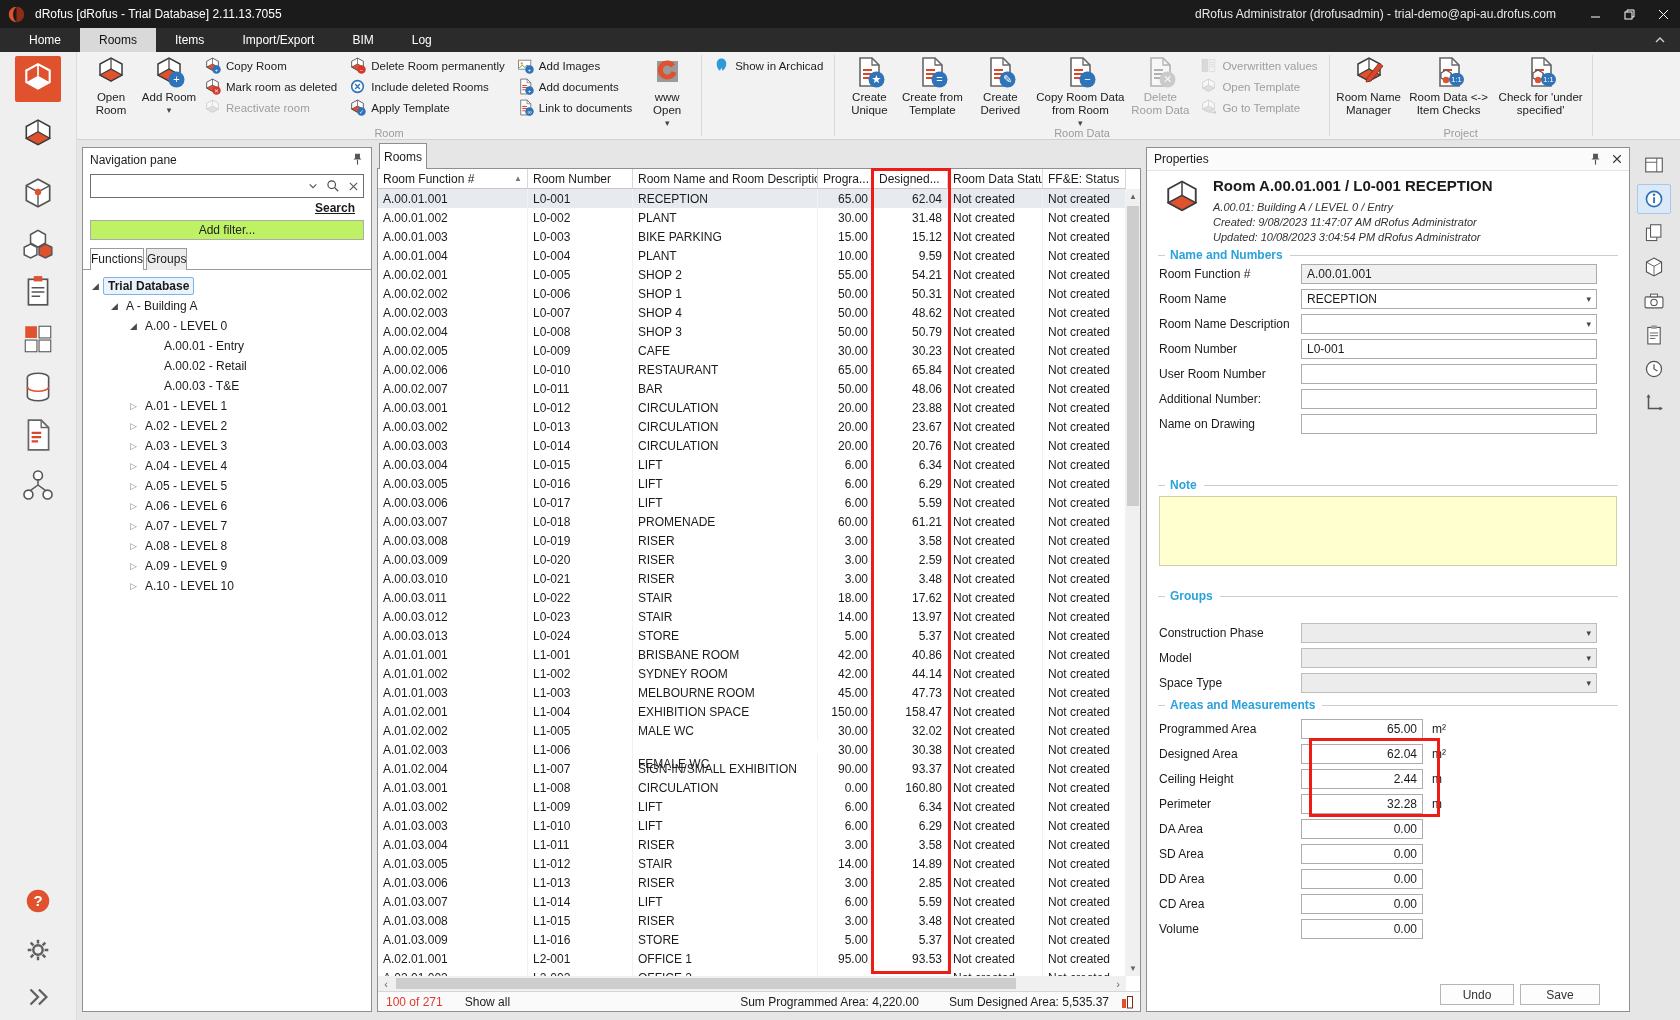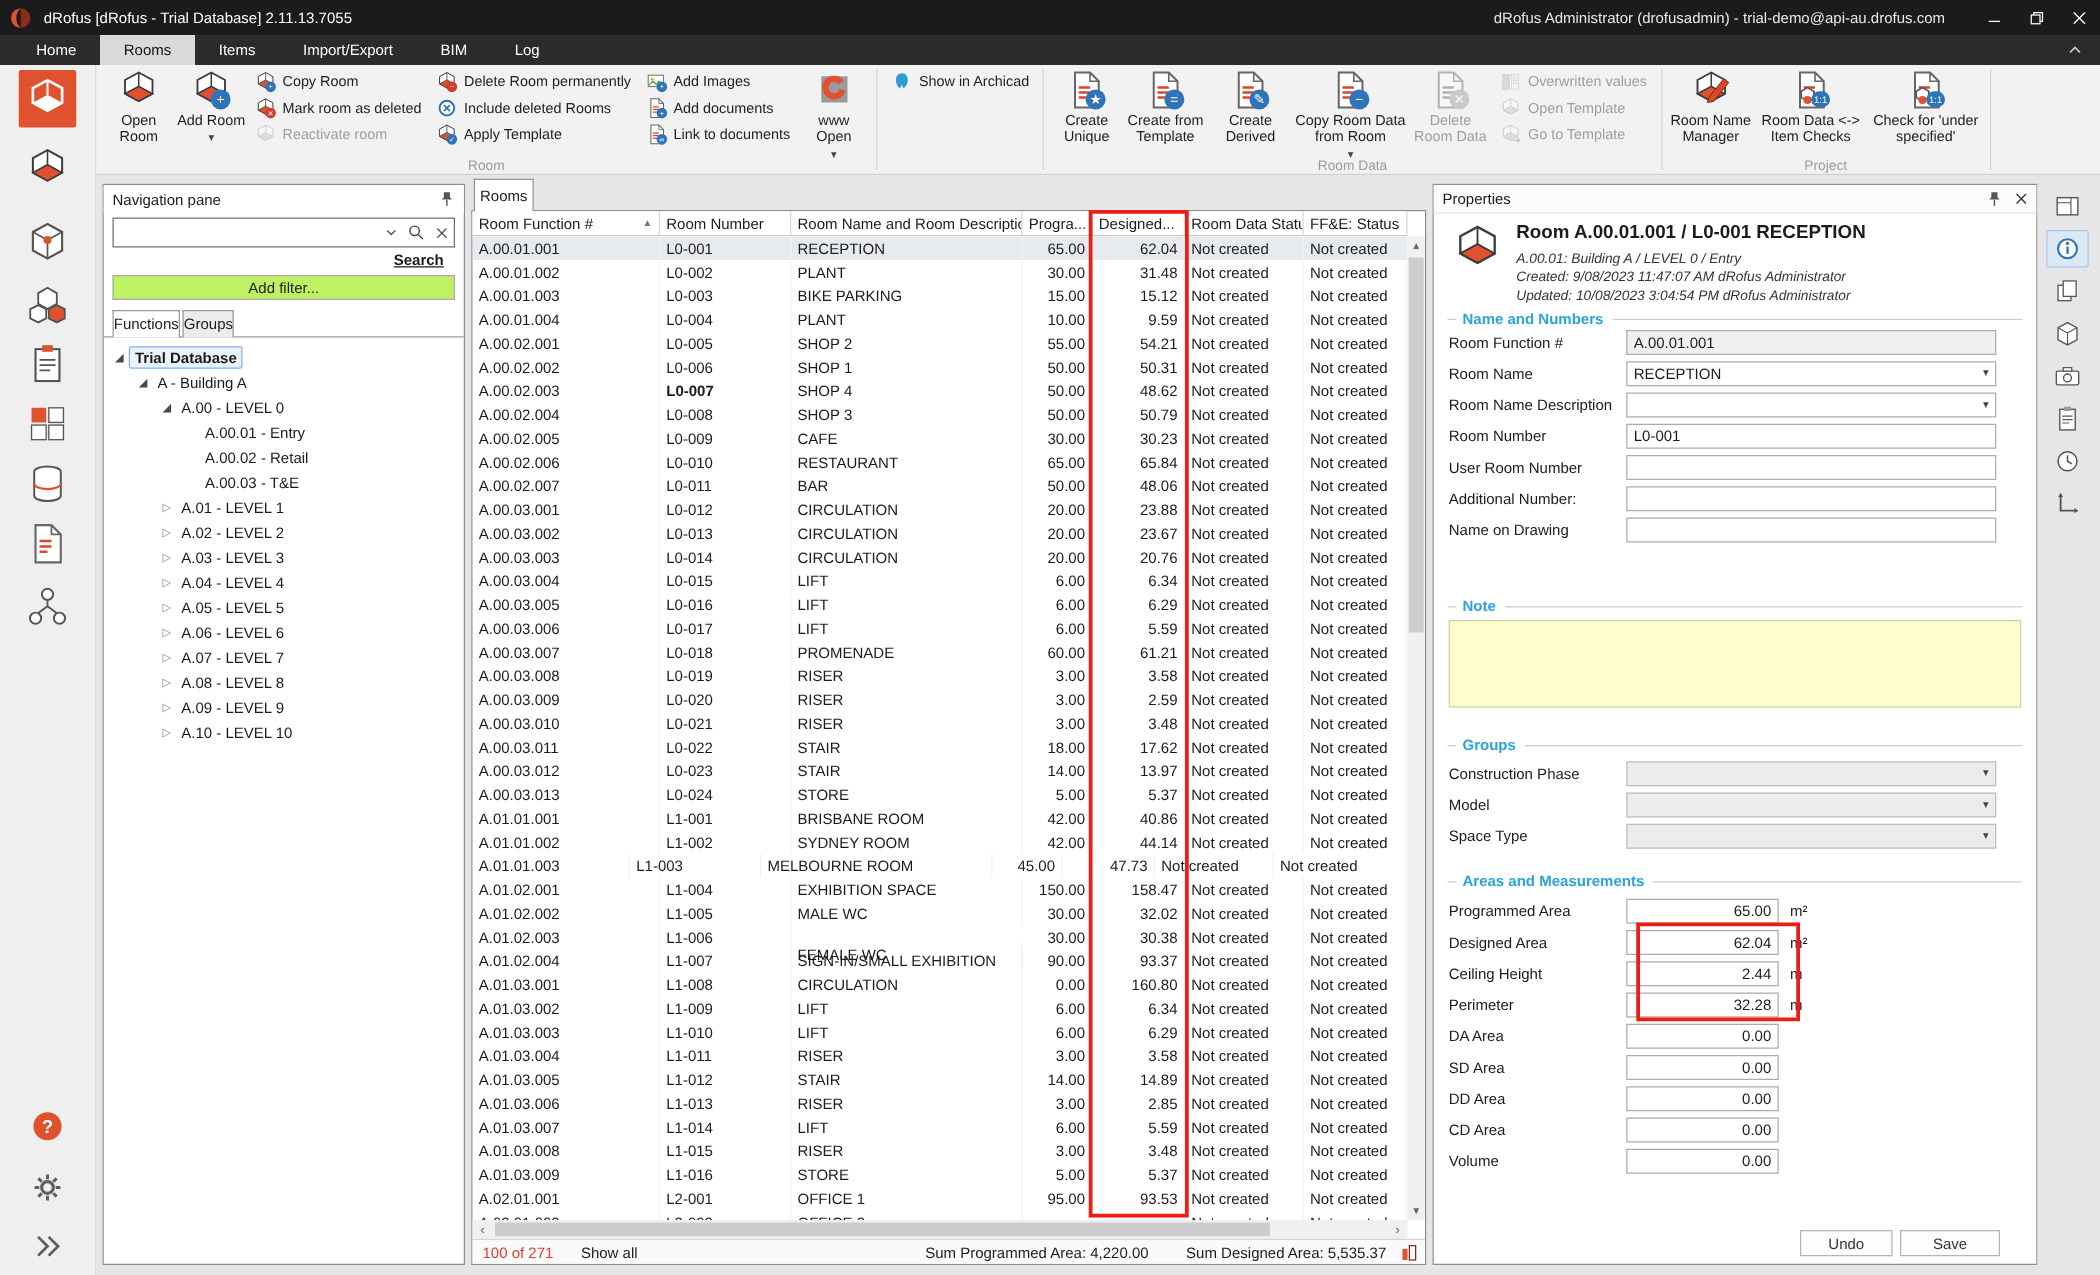--- a/index.html
+++ b/index.html
@@ -762,21 +762,21 @@
               <div class="td" style="width: 150px;">A.00.02.002</div>
               <div class="td" style="width: 105px;">L0-006</div>
               <div class="td" style="width: 185px;">SHOP 1</div>
               <div class="td num" style="width: 56px;">50.00</div>
               <div class="td num" style="width: 74px;">50.31</div>
               <div class="td" style="width: 95px;">Not created</div>
               <div class="td" style="width: 84px; flex: 1 1 0%;">Not created</div>
             </div>
             <div class="trow">
               <div class="td" style="width: 150px;">A.00.02.003</div>
-              <div class="td" style="width: 105px; font-weight: bold;">L0-007</div>
+              <div class="td" style="width: 105px;">L0-007</div>
               <div class="td" style="width: 185px;">SHOP 4</div>
               <div class="td num" style="width: 56px;">50.00</div>
               <div class="td num" style="width: 74px;">48.62</div>
               <div class="td" style="width: 95px;">Not created</div>
               <div class="td" style="width: 84px; flex: 1 1 0%;">Not created</div>
             </div>
             <div class="trow">
               <div class="td" style="width: 150px;">A.00.02.004</div>
               <div class="td" style="width: 105px;">L0-008</div>
               <div class="td" style="width: 185px;">SHOP 3</div>
@@ -941,21 +941,21 @@
             <div class="trow">
               <div class="td" style="width: 150px;">A.01.01.002</div>
               <div class="td" style="width: 105px;">L1-002</div>
               <div class="td" style="width: 185px;">SYDNEY ROOM</div>
               <div class="td num" style="width: 56px;">42.00</div>
               <div class="td num" style="width: 74px;">44.14</div>
               <div class="td" style="width: 95px;">Not created</div>
               <div class="td" style="width: 84px; flex: 1 1 0%;">Not created</div>
             </div>
             <div class="trow">
-              <div class="td" style="width: 126px;">A.01.01.003</div>
+              <div class="td" style="width: 150px;">A.01.01.003</div>
               <div class="td" style="width: 105px;">L1-003</div>
               <div class="td" style="width: 185px;">MELBOURNE ROOM</div>
               <div class="td num" style="width: 56px;">45.00</div>
               <div class="td num" style="width: 74px;">47.73</div>
               <div class="td" style="width: 95px;">Not created</div>
               <div class="td" style="width: 84px; flex: 1 1 0%;">Not created</div>
             </div>
             <div class="trow">
               <div class="td" style="width: 150px;">A.01.02.001</div>
               <div class="td" style="width: 105px;">L1-004</div>
@@ -1191,21 +1191,21 @@
             <div class="inp">
               <span class="val"></span>
             </div>
           </div>
         </div>
 
       <div class="sec-h" style="top:330px">Note</div>
       <div class="note-box" style="top:348px"></div>
 
       <div class="sec-h" style="top:441px">Groups</div>
-      <div class="pp-rows" id="ppGroups" style="top:458px">
+      <div class="pp-rows" id="ppGroups" style="top:472px">
           <div class="prop-row">
             <span class="prop-label">Construction Phase</span>
             <div class="inp combo dis">
               <span class="val"></span>
               <span class="chev">▾</span>
             </div>
           </div>
           <div class="prop-row">
             <span class="prop-label">Model</span>
             <div class="inp combo dis">

